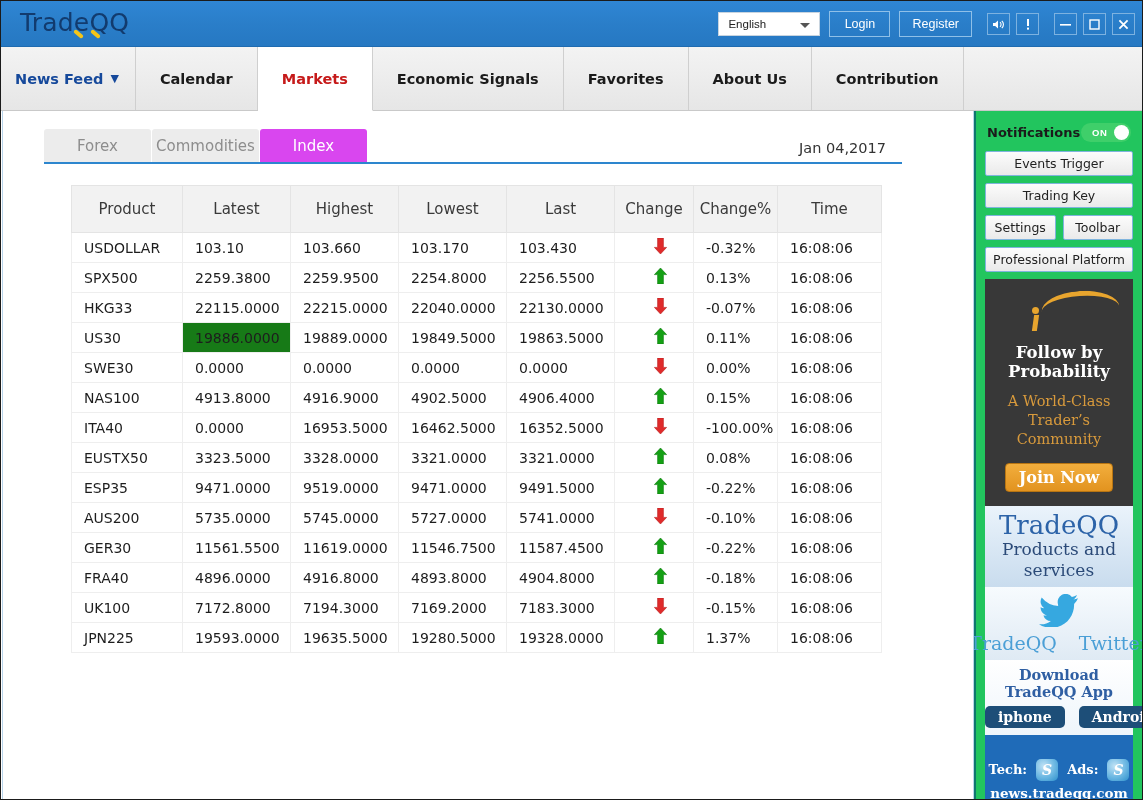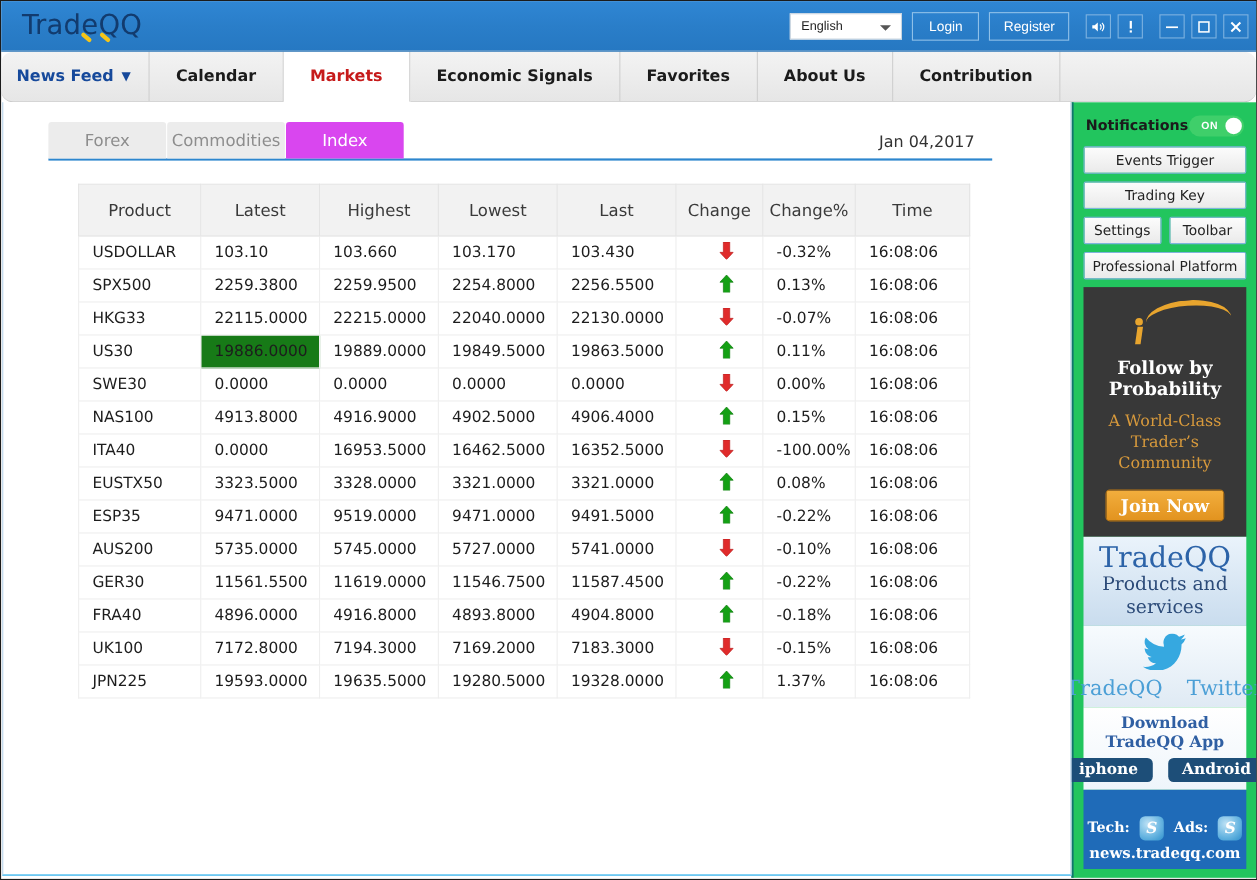--- a/index.html
+++ b/index.html
@@ -77,25 +77,24 @@
     border: 1px solid #7db2e0;
     background: transparent; color: #fff;
     display: flex; align-items: center; justify-content: center;
     font-size: 11px; cursor: pointer;
   }
   .wgroup { display: flex; gap: 6px; margin-left: 6px; }
   .wgroup .sep { width: 3px; }
 
   
   .mainnav {
-    height: 46px;
+    height: 64px;
     background: linear-gradient(to bottom, #f3f3f3 0%, #e6e6e6 100%);
     display: flex;
     border-bottom: 1px solid #c9c9c9;
-    border-radius: 11px;
   }
   .navitem {
     display: flex; align-items: center; justify-content: center;
     padding: 0 24px;
     font-size: 14.5px; font-weight: bold;
     color: #1b1b1b;
     border-right: 1px solid #cfcfcf;
     cursor: pointer;
     white-space: nowrap;
     font-family: "DejaVu Sans", sans-serif;
@@ -306,21 +305,21 @@
   }
 
   .ad-dl {
     background: linear-gradient(to bottom, #ffffff 0%, #eef5fb 100%);
     text-align: center; padding: 6px 0 7px 0;
   }
   .ad-dl .t {
     font-family: "DejaVu Serif", serif; font-weight: bold;
     font-size: 14.5px; color: #2f5fa3; margin-bottom: 6px;
   }
-  .ad-dl .prow { display: flex; justify-content: center; gap: 14px; }
+  .ad-dl .prow { display: flex; gap: 14px; }
   .pill {
     background: #1d4e78; border-radius: 5px;
     padding: 3px 13px;
     font-family: "DejaVu Serif", serif; font-weight: bold;
     font-size: 14px; color: #ffffff; cursor: pointer;
   }
 
   .ad-contact {
     background: #1f6bb8; text-align: center;
     padding: 24px 0 6px 0;

